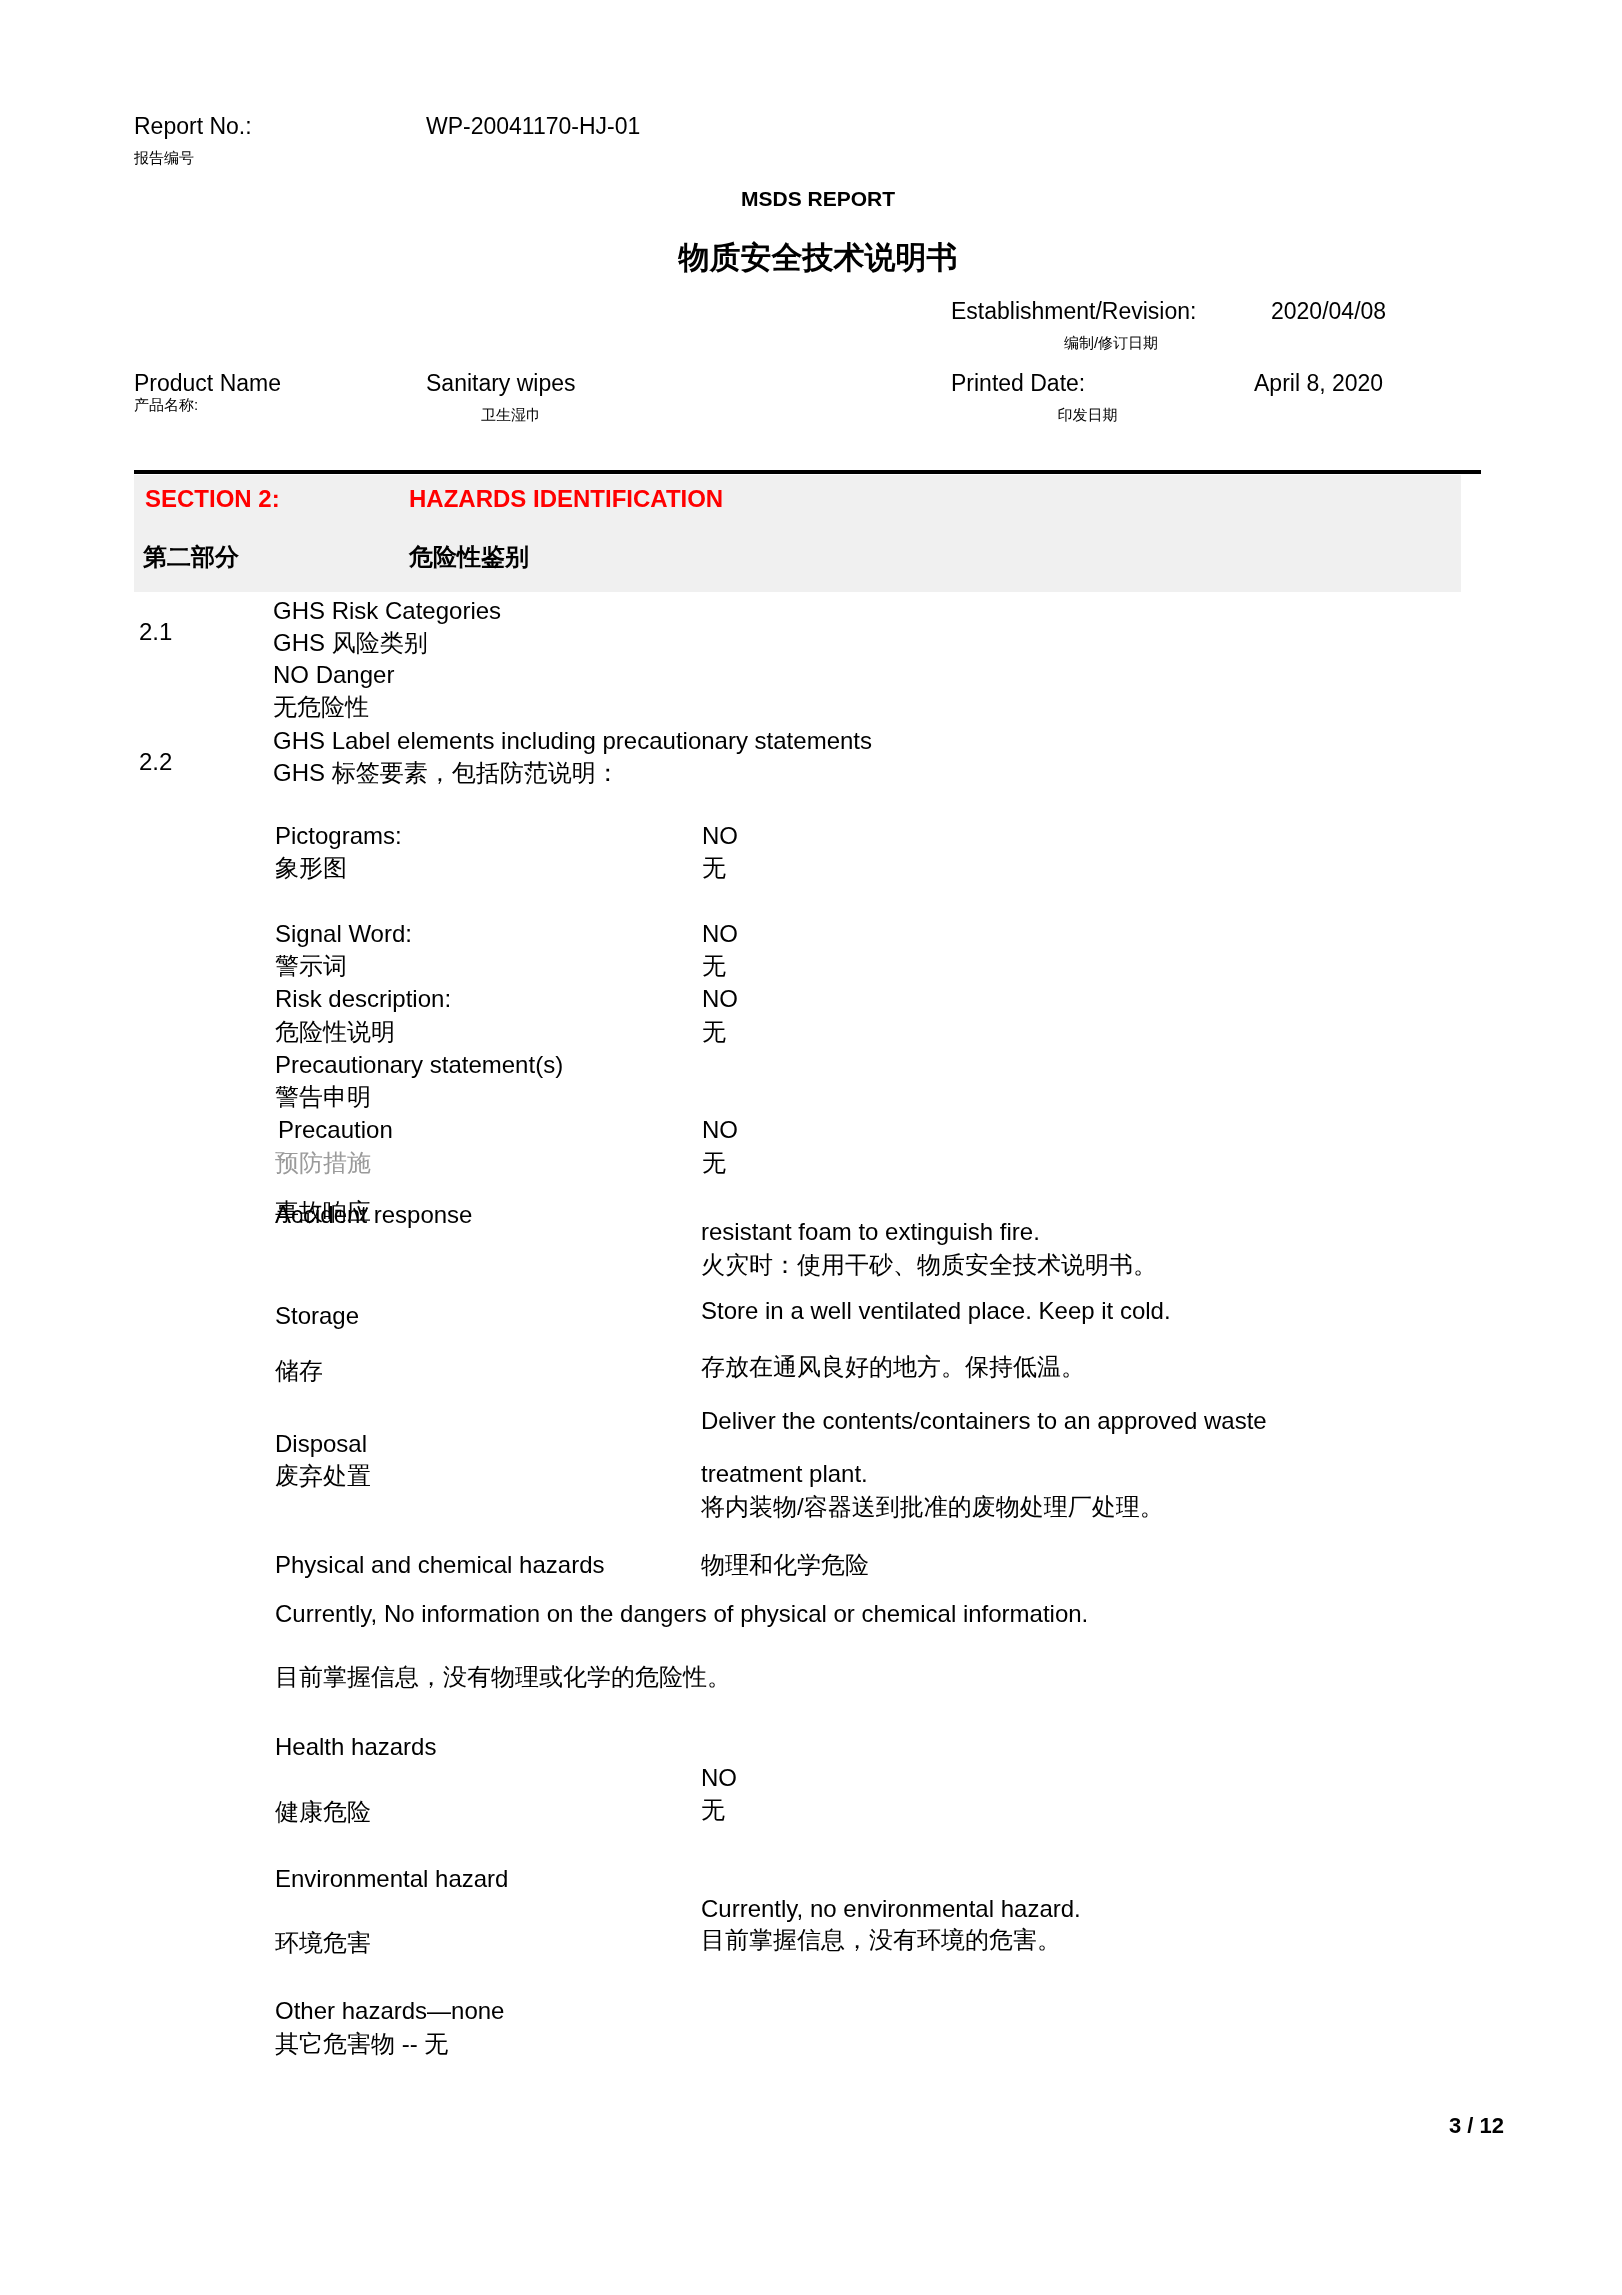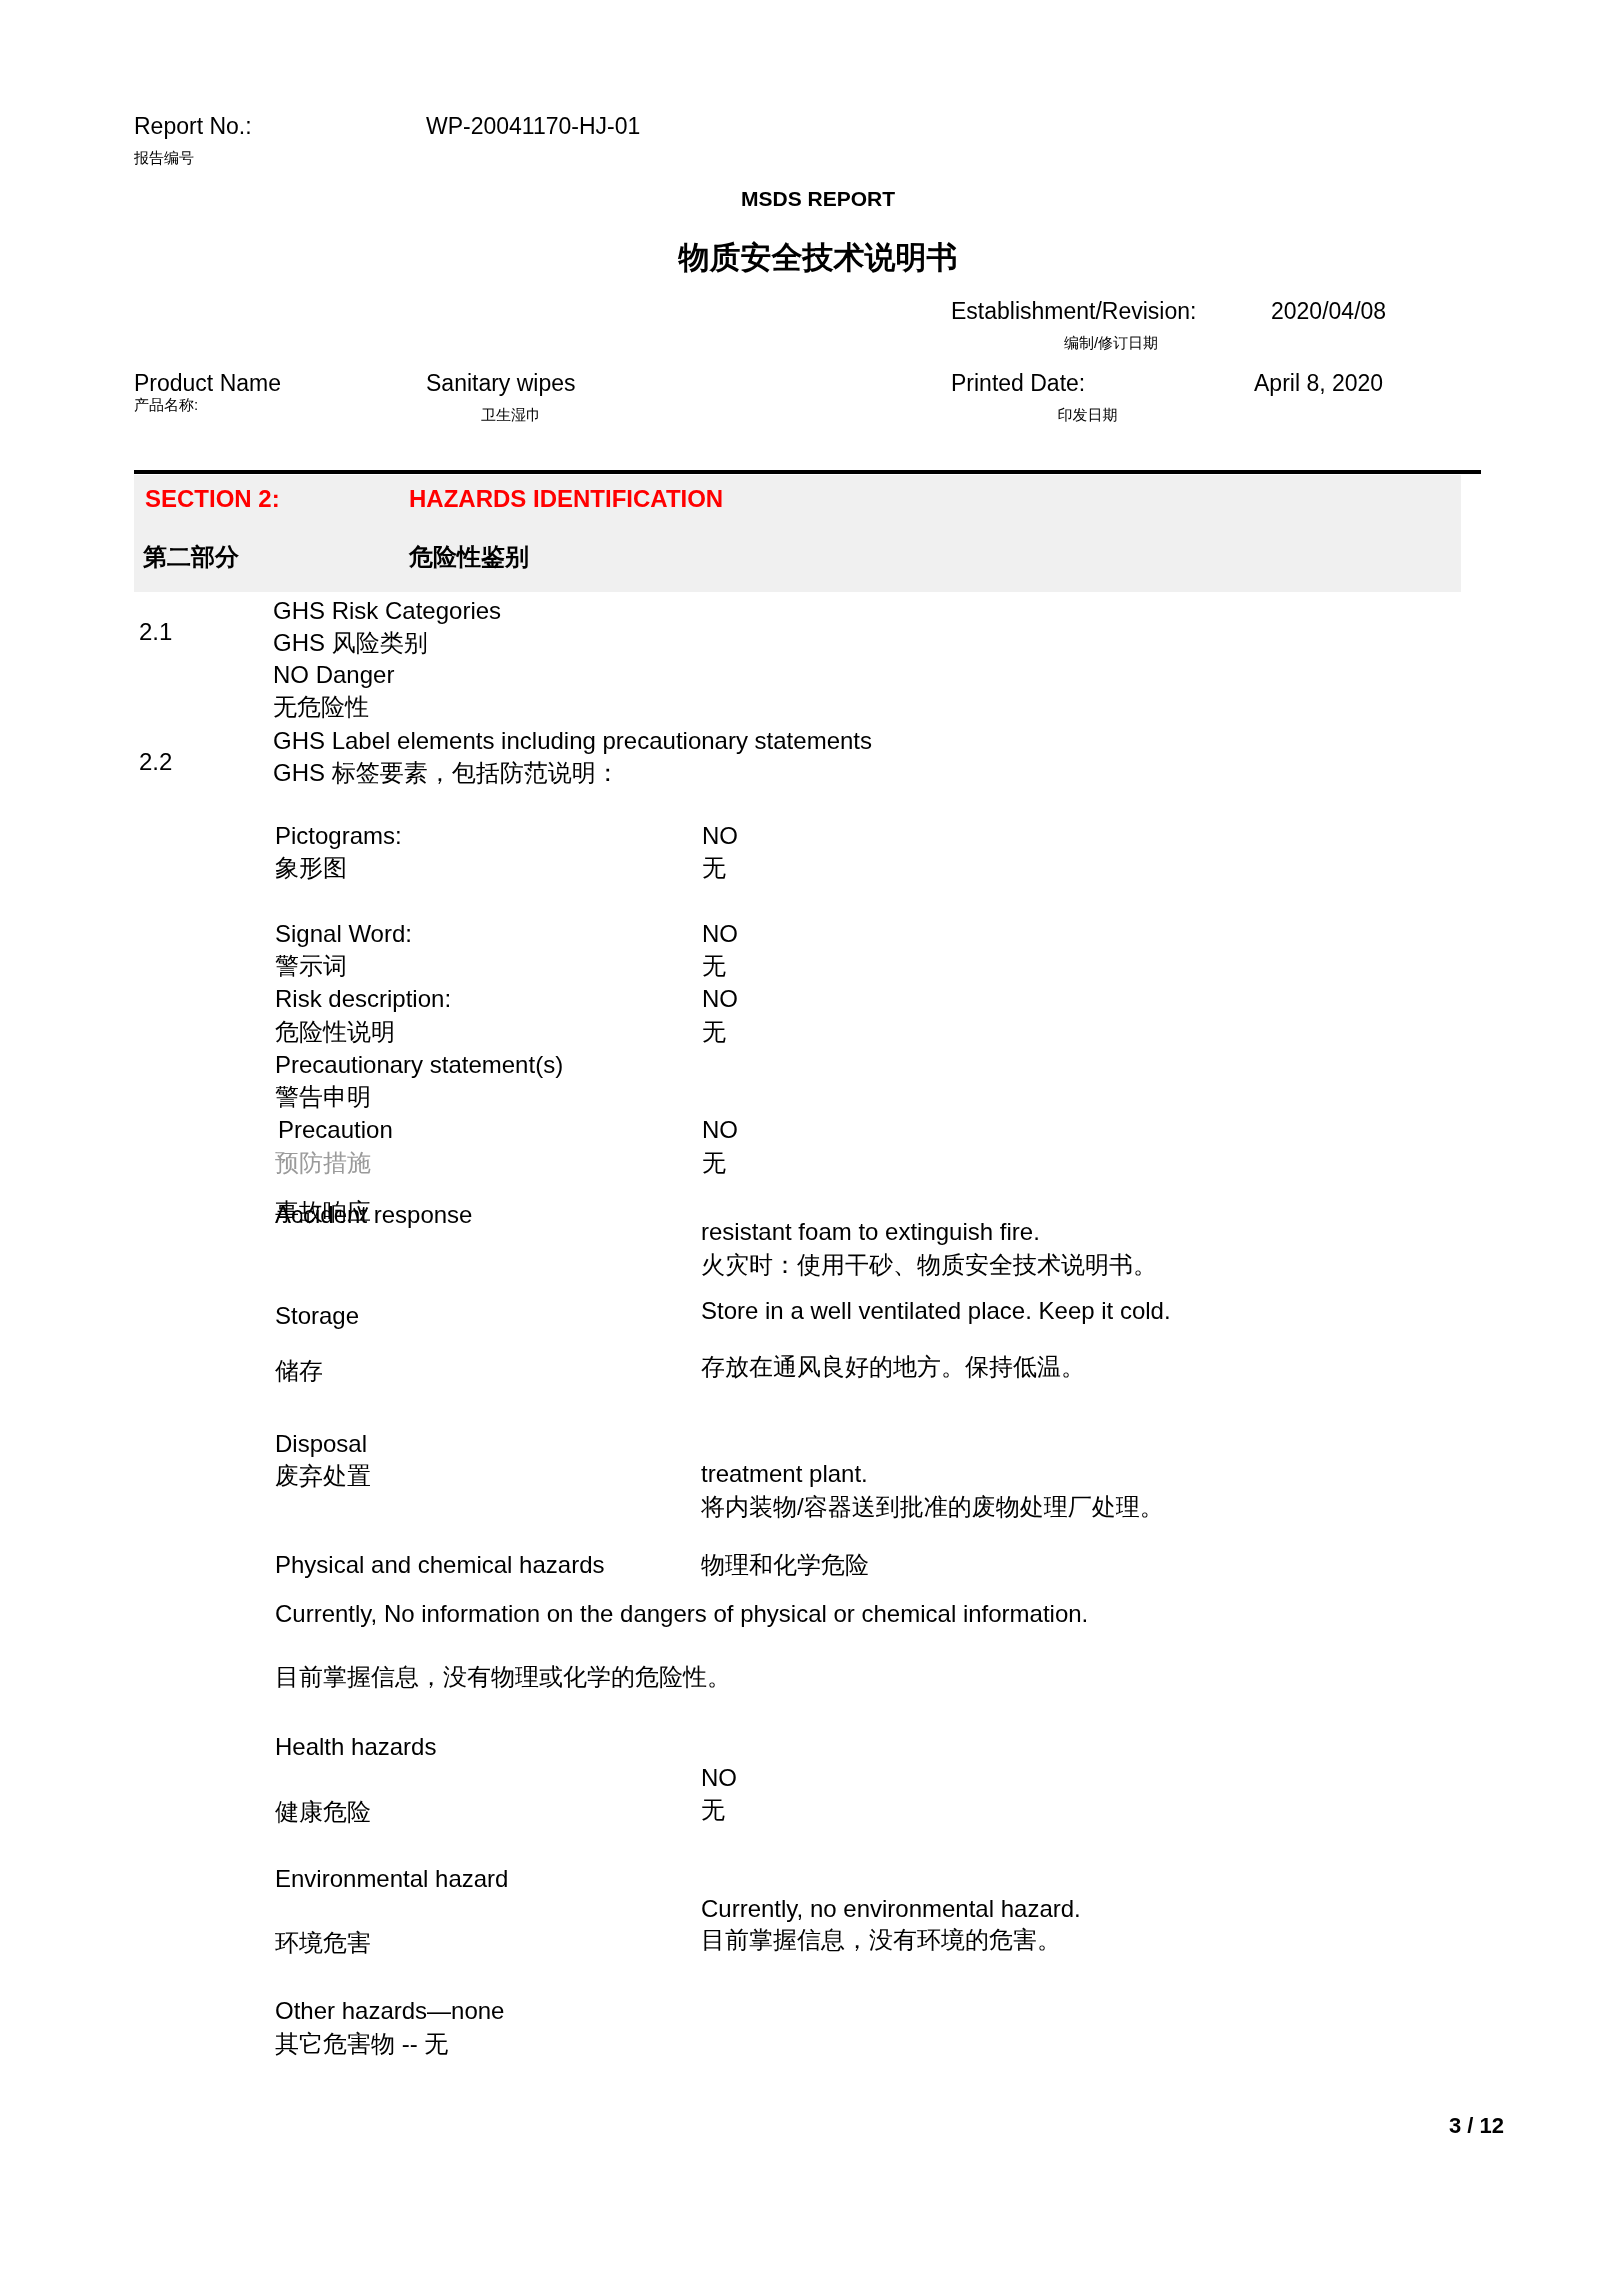--- a/index.html
+++ b/index.html
@@ -157,20 +157,21 @@
   <div class="abs line" style="left:701px; top:1220px;">resistant foam to extinguish fire.</div>
   <div class="abs line" style="left:701px; top:1253px;">火灾时：使用干砂、物质安全技术说明书。</div>
 
   <div class="abs line" style="left:275px; top:1304px;">Storage</div>
   <div class="abs line" style="left:275px; top:1359px;">储存</div>
   <div class="abs line" style="left:701px; top:1299px;">Store in a well ventilated place. Keep it cold.</div>
   <div class="abs line" style="left:701px; top:1355px;">存放在通风良好的地方。保持低温。</div>
 
   <div class="abs line" style="left:275px; top:1432px;">Disposal</div>
   <div class="abs line" style="left:275px; top:1464px;">废弃处置</div>
+  <div class="abs justify" style="left:701px; top:1406px; width:750px;">Deliver the contents/containers to an approved waste</div>
   <div class="abs line" style="left:701px; top:1462px;">treatment plant.</div>
   <div class="abs line" style="left:701px; top:1495px;">将内装物/容器送到批准的废物处理厂处理。</div>
 
   <div class="abs line" style="left:275px; top:1553px;">Physical and chemical hazards</div>
   <div class="abs line" style="left:701px; top:1553px;">物理和化学危险</div>
   <div class="abs line" style="left:275px; top:1602px;">Currently, No information on the dangers of physical or chemical information.</div>
   <div class="abs line" style="left:275px; top:1665px;">目前掌握信息，没有物理或化学的危险性。</div>
 
   <div class="abs line" style="left:275px; top:1735px;">Health hazards</div>
   <div class="abs line" style="left:275px; top:1800px;">健康危险</div>

